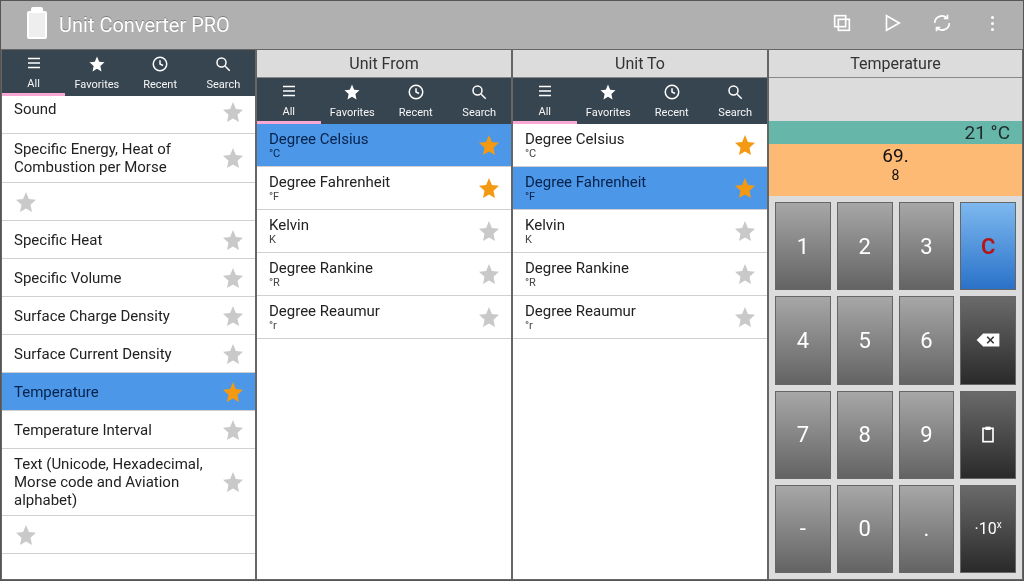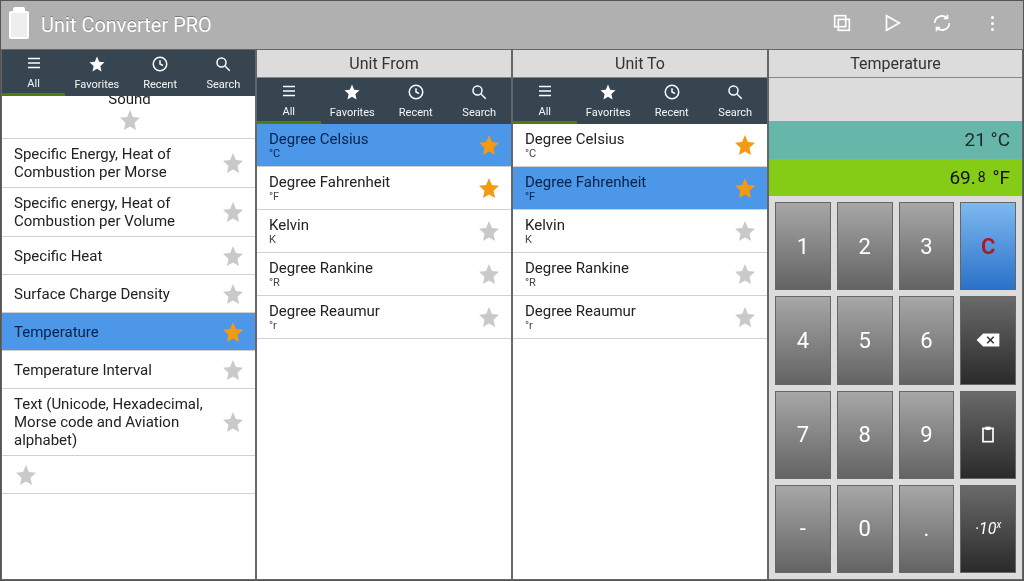--- a/index.html
+++ b/index.html
@@ -1,69 +1,69 @@
 <!DOCTYPE html>
 <html><head>
 <meta charset="utf-8">
 <style>
   *{box-sizing:border-box;margin:0;padding:0;font-family:Roboto,Arial,sans-serif;}
   body{width:1024px;height:581px;background:#b0b0b0;overflow:hidden;position:relative;}
   .app{width:1024px;height:581px;display:flex;flex-direction:column;border:1px solid #555;}
   
-  .actionbar{height:48px;background:#b0b0b0;display:flex;align-items:center;padding:0 8px;color:#fff;}
+  .actionbar{height:48px;background:#b0b0b0;display:flex;align-items:center;padding:0 8px;color:#fff;margin-left:18px;}
   .actionbar .logo{width:20px;height:28px;background:#eeeeee;border:2px solid #fff;border-radius:2px;margin-right:12px;position:relative;}
   .actionbar .logo::before{content:"";position:absolute;top:-6px;left:2px;width:12px;height:6px;background:#fff;border-radius:2px 2px 0 0;}
   .actionbar .title{font-size:20px;flex:1;color:#fff;text-shadow:0 -1px 0 rgba(0,0,0,.3);}
   .actionbar .actions{display:flex;gap:28px;padding-right:12px;}
   .actionbar .actions svg{width:22px;height:22px;fill:none;stroke:#fff;stroke-width:1.8;}
   .more-dots{display:flex;flex-direction:column;gap:3px;align-items:center;justify-content:center;width:22px;height:22px;}
   .more-dots span{width:3px;height:3px;border-radius:50%;background:#fff;}
   
   .cols{flex:1;display:flex;}
   .col{border:1px solid #666;display:flex;flex-direction:column;background:#dcdcdc;}
   .col.cat{width:255px;}
   .col.from{width:256px;}
   .col.to{width:256px;}
   .col.disp{flex:1;background:#dcdcdc;}
   .colhead{height:28px;background:#dcdcdc;color:#333;text-align:center;font-size:16px;line-height:28px;border-bottom:1px solid #888;}
   
   .tabs{height:46px;background:#374550;display:flex;}
   .tab{flex:1;display:flex;flex-direction:column;align-items:center;justify-content:center;color:#f6f6f6;font-size:11px;gap:2px;cursor:pointer;}
-  .tab.active{border-bottom:3px solid #4d7c0f;}
+  .tab.active{border-bottom:3px solid #f9a8d4;}
   .tab svg{width:18px;height:18px;fill:#fff;}
   
   .list{flex:1;background:#fff;overflow:hidden;}
   .row{display:flex;align-items:center;padding:6px 10px 6px 12px;border-bottom:1px solid #d0d0d0;cursor:pointer;}
   .row .txt{flex:1;}
   .row .nm{font-size:15px;color:#222;line-height:18px;}
   .row .sym{font-size:11px;color:#444;line-height:12px;}
   .row.catrow{min-height:38px;}
   .row.catrow .nm{font-size:15px;}
   .row.sel{background:#4d97e8;}
   .row.sel .nm{color:#05224a;}
   .row.sel .sym{color:#05224a;}
   .star{width:24px;height:24px;}
   .star svg{width:24px;height:24px;}
   .star.off svg{fill:#c9c9c9;}
   .star.on svg{fill:#f39a12;}
-  .row.first-cut{padding-top:0;flex-direction:column;}
+  .row.first-cut{padding-top:0;}
   .row.first-cut .nm{margin-top:-6px;}
   
   .display{display:flex;flex-direction:column;height:100%;}
   .readouts{height:118px;display:flex;flex-direction:column;}
   .readout{flex:1;display:flex;align-items:center;justify-content:flex-end;padding:0 12px;font-size:19px;color:#111;}
   .readout.in{background:#66b6aa;color:#1f2a2a;margin-top:43px;}
-  .readout.out{background:#84cc16;}
+  .readout.out{background:#fdba74;flex-direction:column;}
   .readout .small{font-size:14px;margin:0 2px;}
   .keypad{flex:1;display:grid;grid-template-columns:repeat(4,1fr);grid-template-rows:repeat(4,1fr);gap:6px;padding:6px;background:#dcdcdc;}
   .key{border:1px solid #666;display:flex;align-items:center;justify-content:center;font-size:22px;color:#fff;cursor:pointer;background:linear-gradient(to bottom,#a7a7a7 0%,#636363 100%);}
   .key.dark{background:linear-gradient(to bottom,#6a6a6a 0%,#2a2a2a 100%);}
   .key.clear{background:linear-gradient(to bottom,#7db8ef 0%,#2a72c9 100%);color:#b51515;font-weight:600;}
   .key svg{width:26px;height:20px;fill:#fff;}
-  .key .sci{font-size:16px;font-style:italic;}
+  .key .sci{font-size:16px;}
   .key .sup{font-size:10px;vertical-align:super;}
 </style>
 </head>
 <body>
 
 <div class="app">
 
   <div class="actionbar">
     <div class="logo"></div>
     <div class="title">Unit Converter PRO</div>
@@ -138,38 +138,51 @@
           </div>
           <div class="row catrow">
             <div class="txt">
               <div class="nm">Specific Energy, Heat of Combustion per Morse</div>
             </div>
             <div class="star off"><svg viewBox="0 0 24 24">
                 <path d="M12 2l2.9 6.9L22 9.8l-5.5 4.9L18 22l-6-3.6L6 22l1.5-7.3L2 9.8l7.1-.9z"></path>
               </svg></div>
           </div>
           <div class="row catrow">
-            <div class="txt">
-              <div class="nm">Specific energy, Heat of Combustion per Volume</div>
-            </div>
             <div class="star off"><svg viewBox="0 0 24 24">
                 <path d="M12 2l2.9 6.9L22 9.8l-5.5 4.9L18 22l-6-3.6L6 22l1.5-7.3L2 9.8l7.1-.9z"></path>
               </svg></div>
           </div>
           <div class="row catrow">
             <div class="txt">
               <div class="nm">Specific Heat</div>
             </div>
             <div class="star off"><svg viewBox="0 0 24 24">
                 <path d="M12 2l2.9 6.9L22 9.8l-5.5 4.9L18 22l-6-3.6L6 22l1.5-7.3L2 9.8l7.1-.9z"></path>
               </svg></div>
           </div>
           <div class="row catrow">
             <div class="txt">
+              <div class="nm">Specific Volume</div>
+            </div>
+            <div class="star off"><svg viewBox="0 0 24 24">
+                <path d="M12 2l2.9 6.9L22 9.8l-5.5 4.9L18 22l-6-3.6L6 22l1.5-7.3L2 9.8l7.1-.9z"></path>
+              </svg></div>
+          </div>
+          <div class="row catrow">
+            <div class="txt">
               <div class="nm">Surface Charge Density</div>
+            </div>
+            <div class="star off"><svg viewBox="0 0 24 24">
+                <path d="M12 2l2.9 6.9L22 9.8l-5.5 4.9L18 22l-6-3.6L6 22l1.5-7.3L2 9.8l7.1-.9z"></path>
+              </svg></div>
+          </div>
+          <div class="row catrow">
+            <div class="txt">
+              <div class="nm">Surface Current Density</div>
             </div>
             <div class="star off"><svg viewBox="0 0 24 24">
                 <path d="M12 2l2.9 6.9L22 9.8l-5.5 4.9L18 22l-6-3.6L6 22l1.5-7.3L2 9.8l7.1-.9z"></path>
               </svg></div>
           </div>
           <div class="row catrow sel">
             <div class="txt">
               <div class="nm">Temperature</div>
             </div>
             <div class="star on"><svg viewBox="0 0 24 24">

